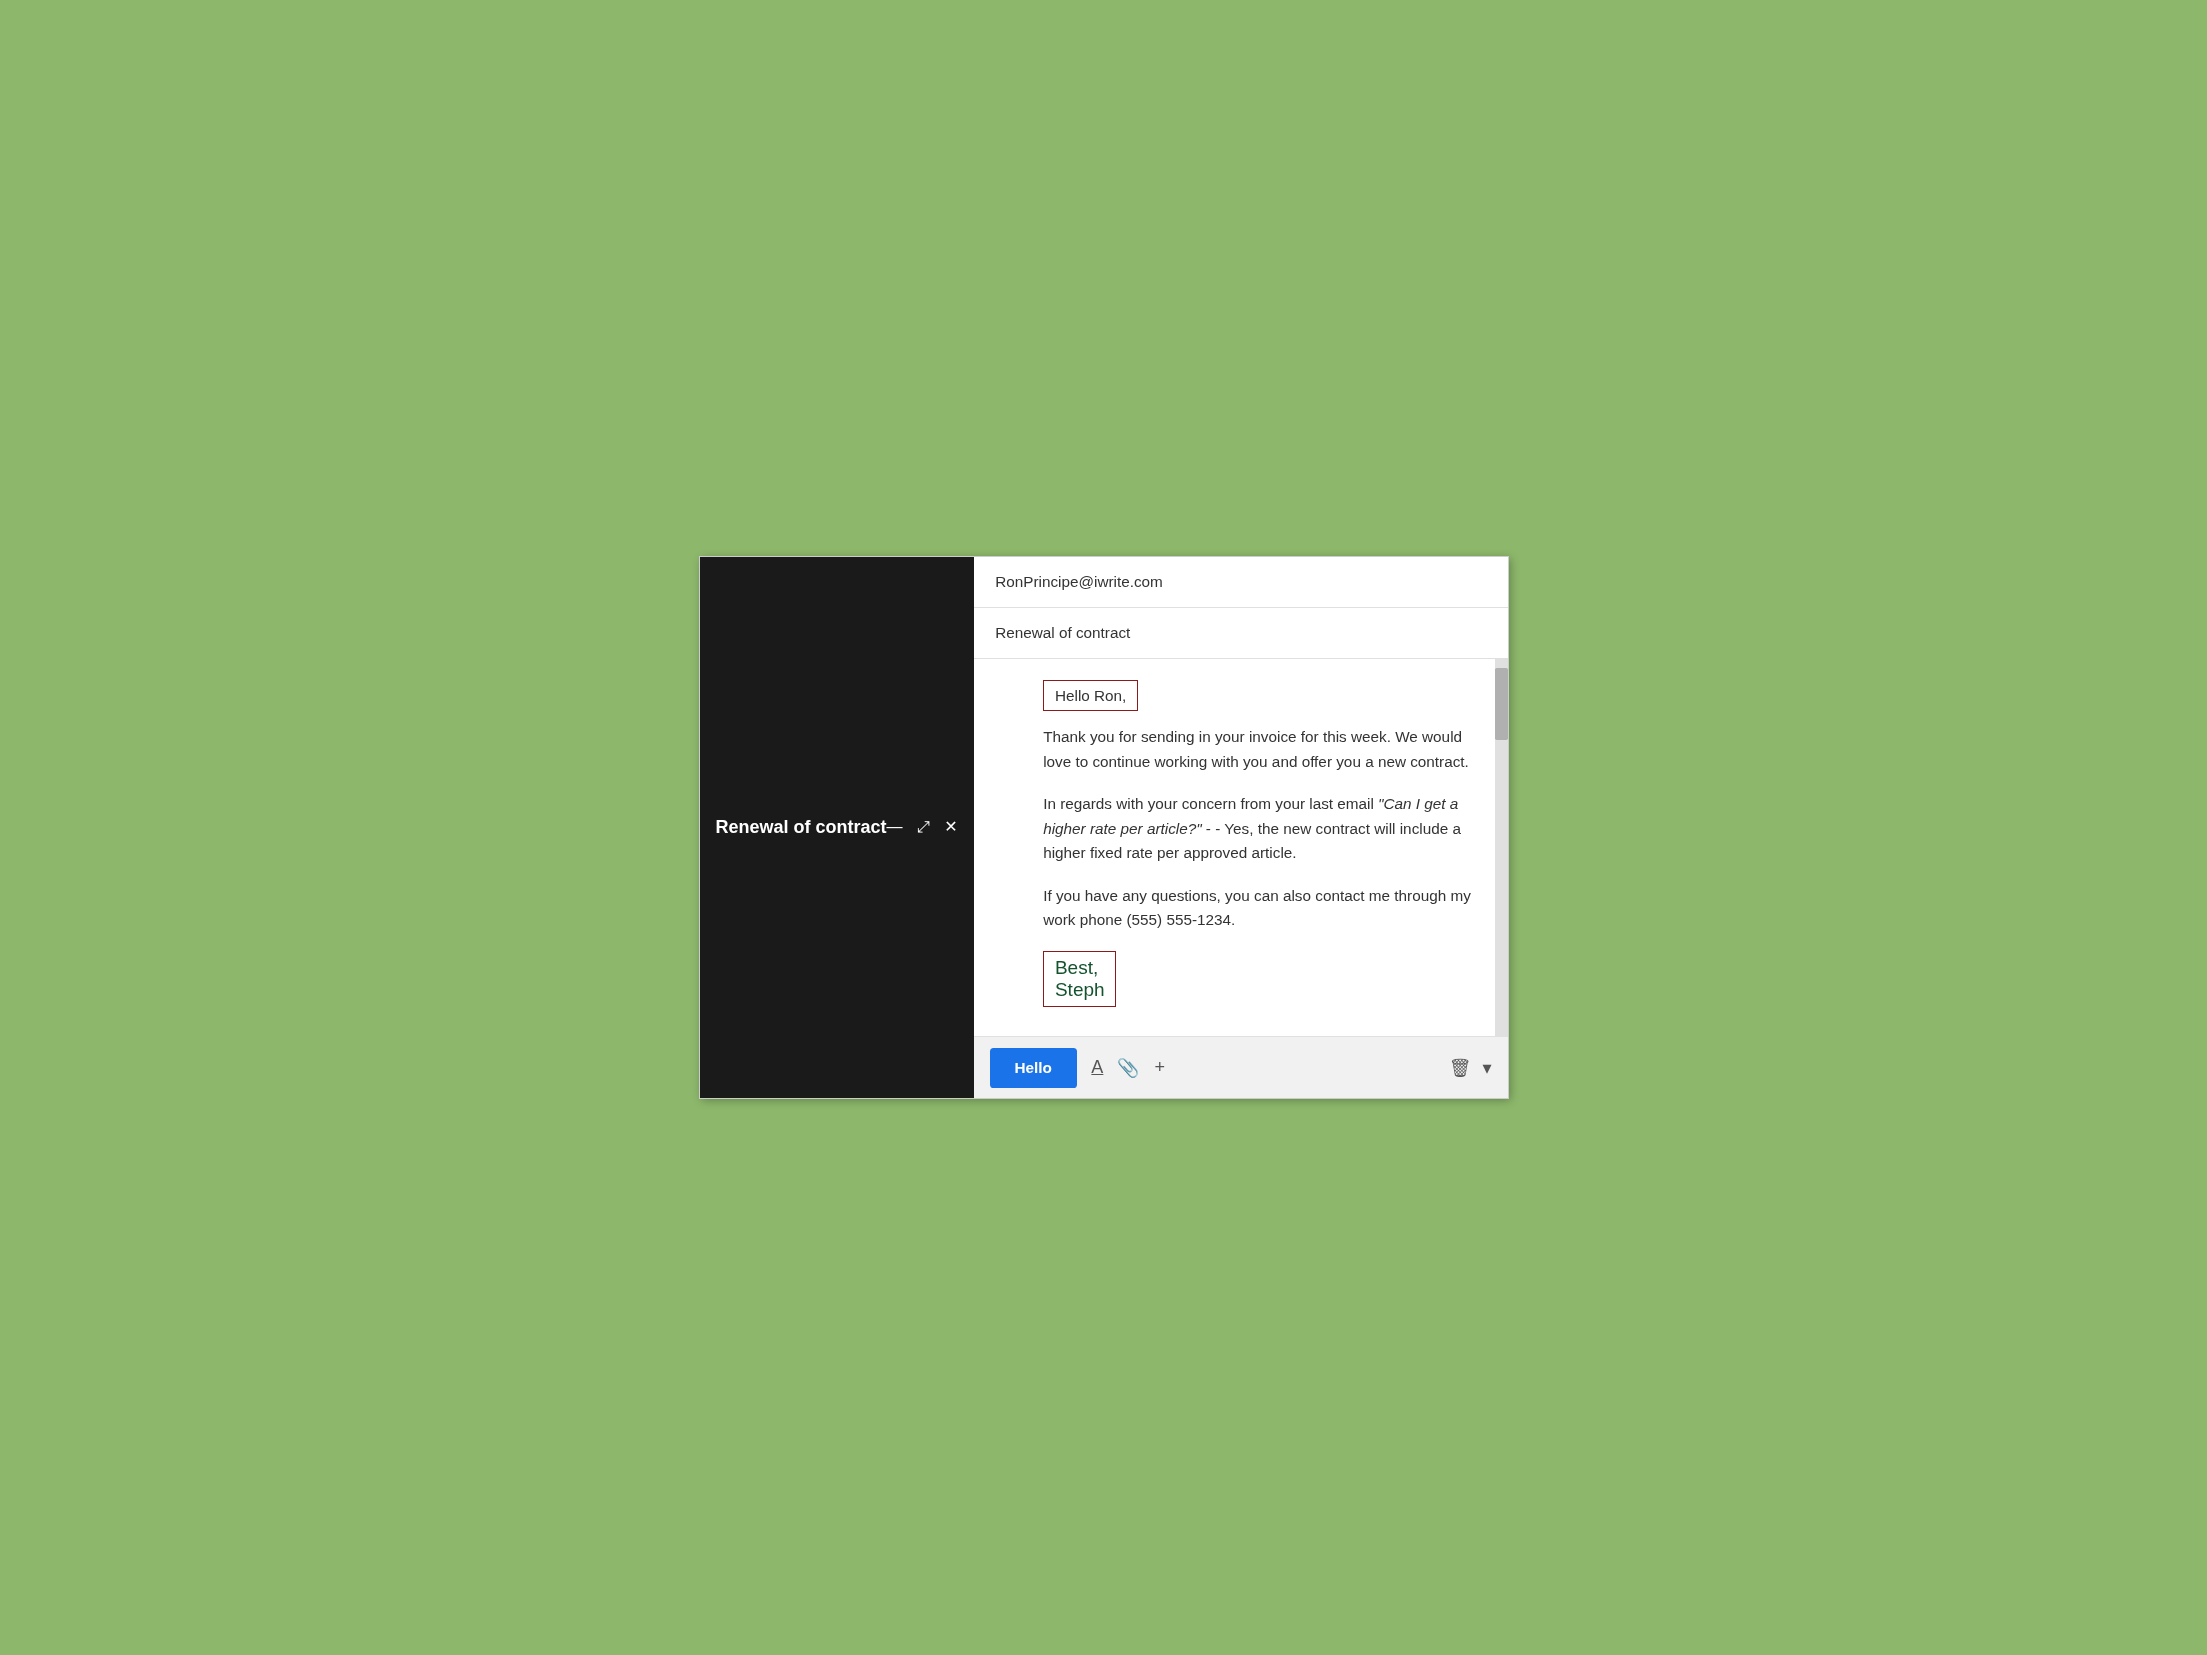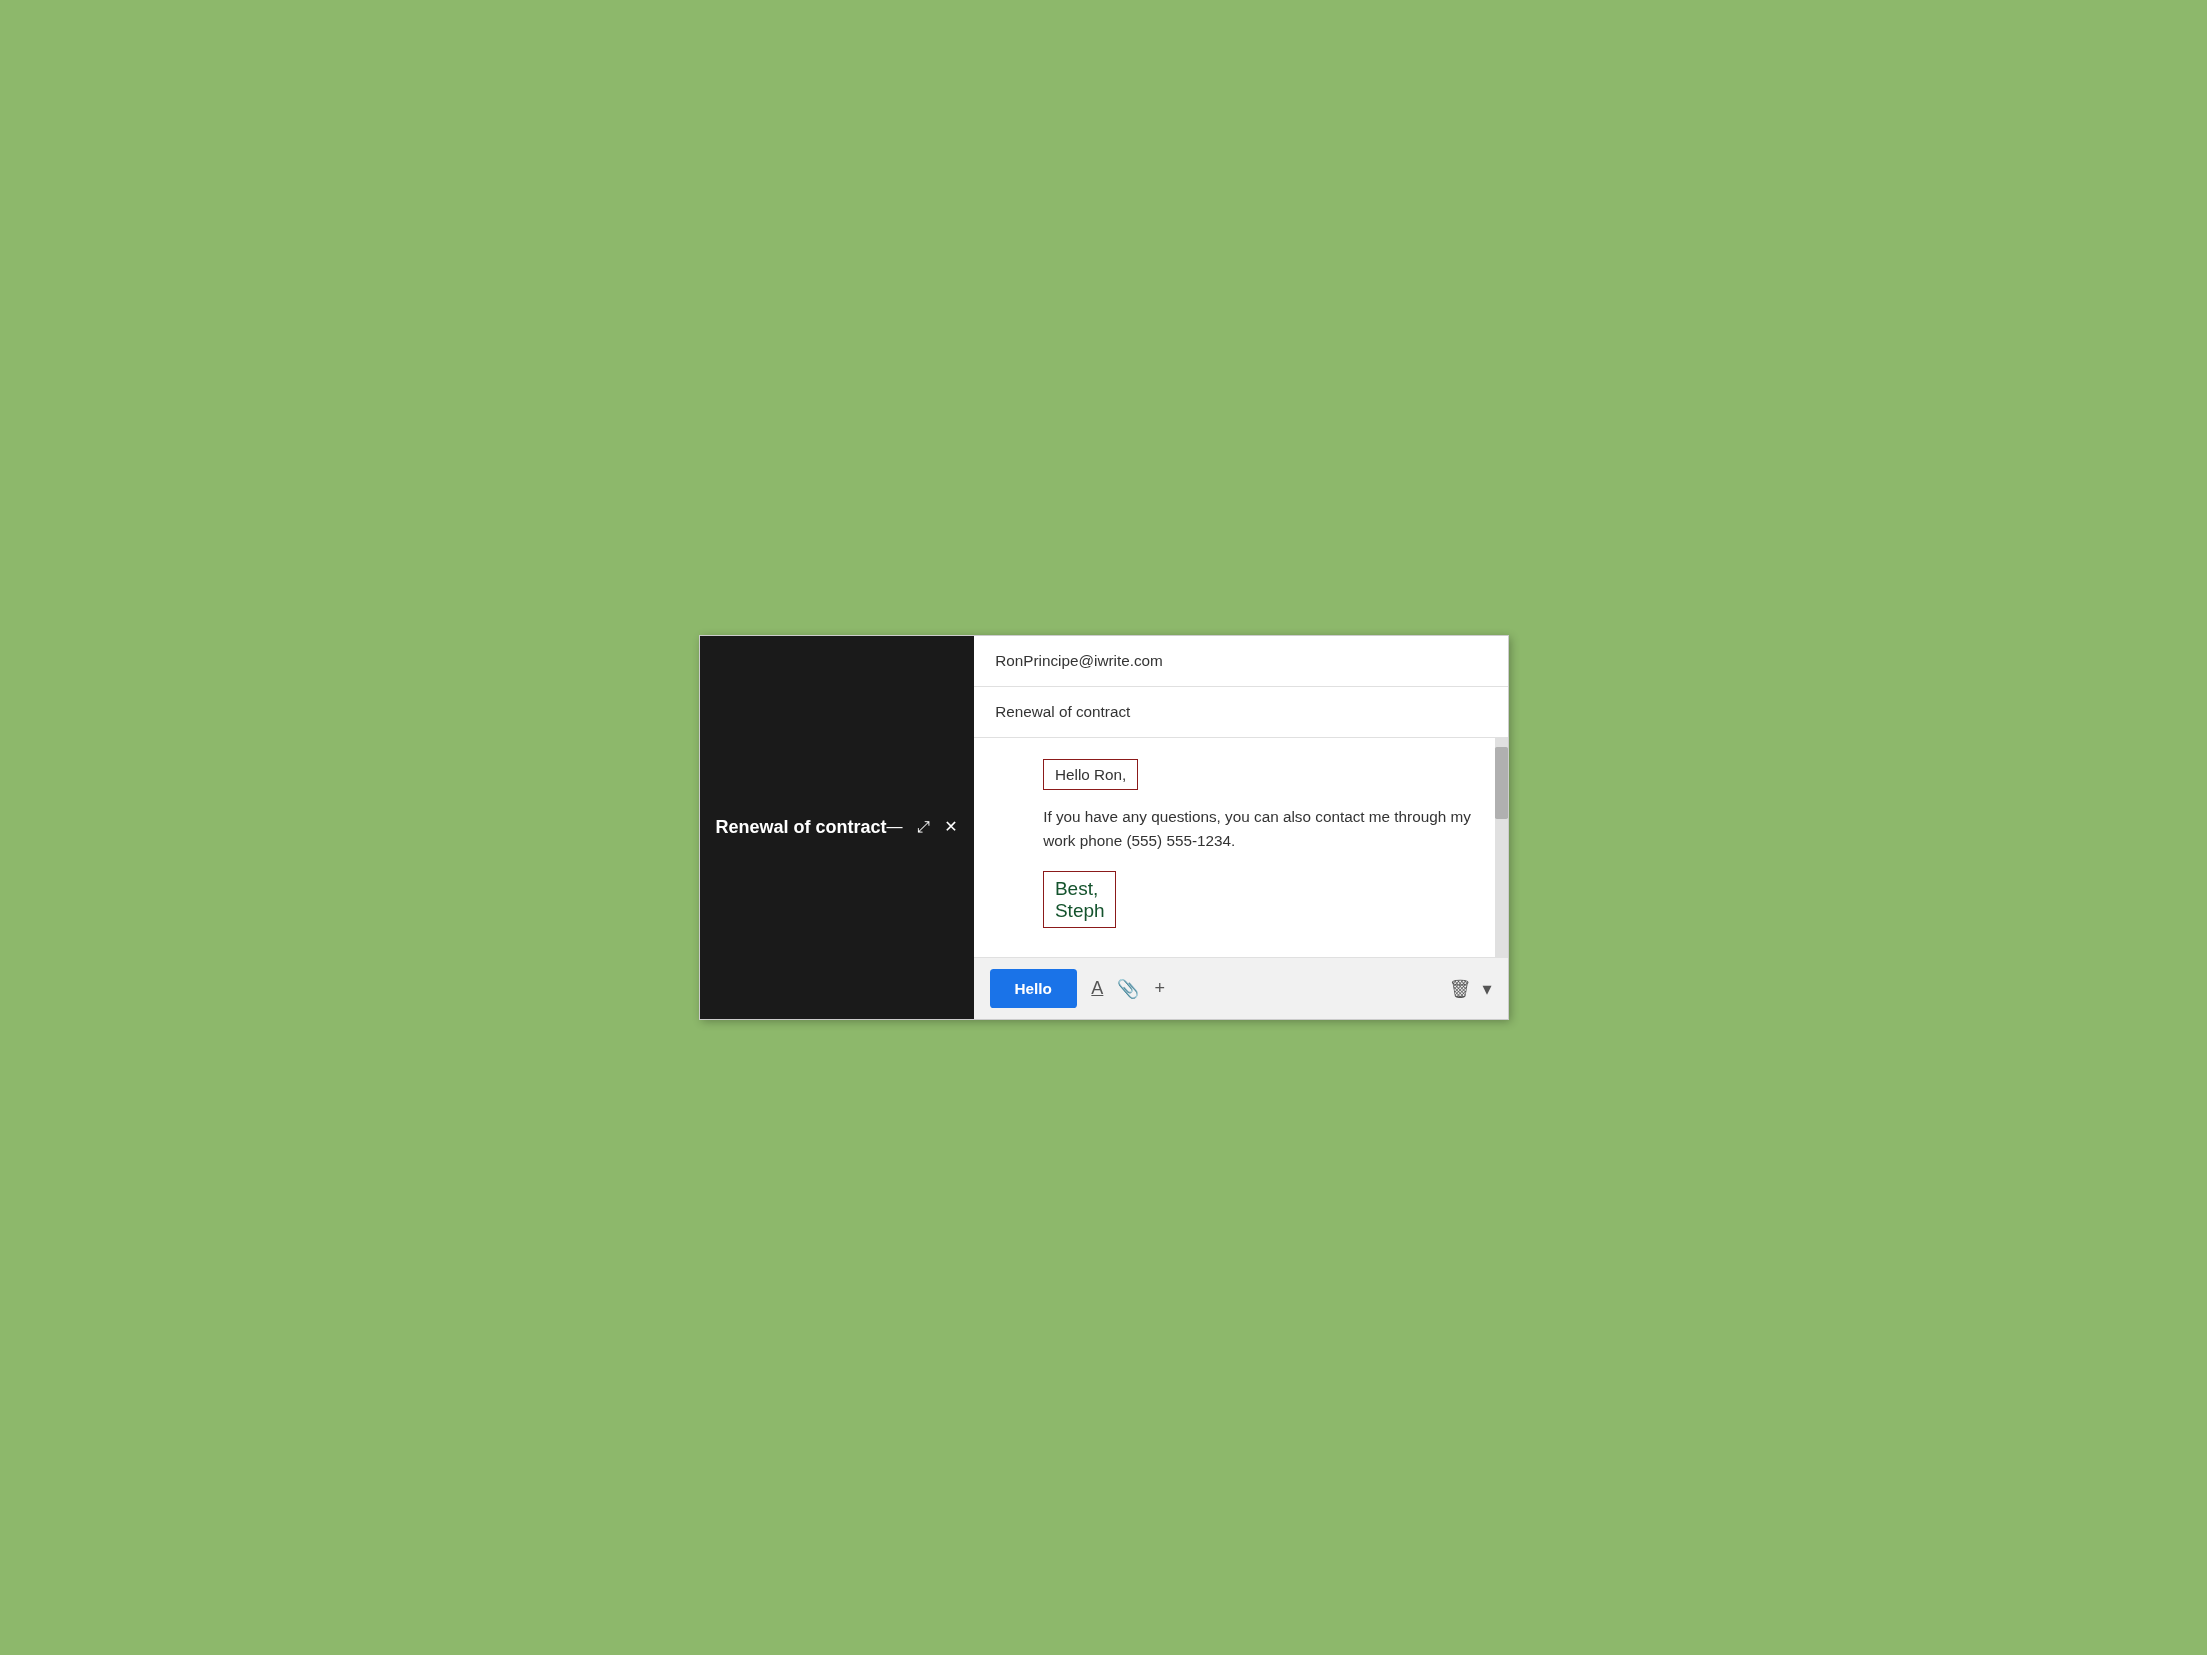--- a/index.html
+++ b/index.html
@@ -203,22 +203,28 @@
     </div>
 
     <div class="email-content" style="position: relative;">
 
       
       <div class="greeting-box">
         <span>Hello Ron,</span>
       </div>
 
       
-
-      
+      <p class="email-paragraph">
+        <span>Thank you for sending in your invoice for this week. We would love to continue working with you and offer you a new contract.</span>
+      </p>
+
+      
+      <p class="email-paragraph">
+        <span>In regards with your concern from your last email </span><em>"Can I get a higher rate per article?"</em><span> - - Yes, the new contract will include a higher fixed rate per approved article.</span>
+      </p>
 
       
       <p class="email-paragraph">
         <span>If you have any questions, you can also contact me through my work phone (555) 555-1234.</span>
       </p>
 
       
       <div class="signature-box">
         <span style="white-space: pre-line;">Best,
 Steph</span>

